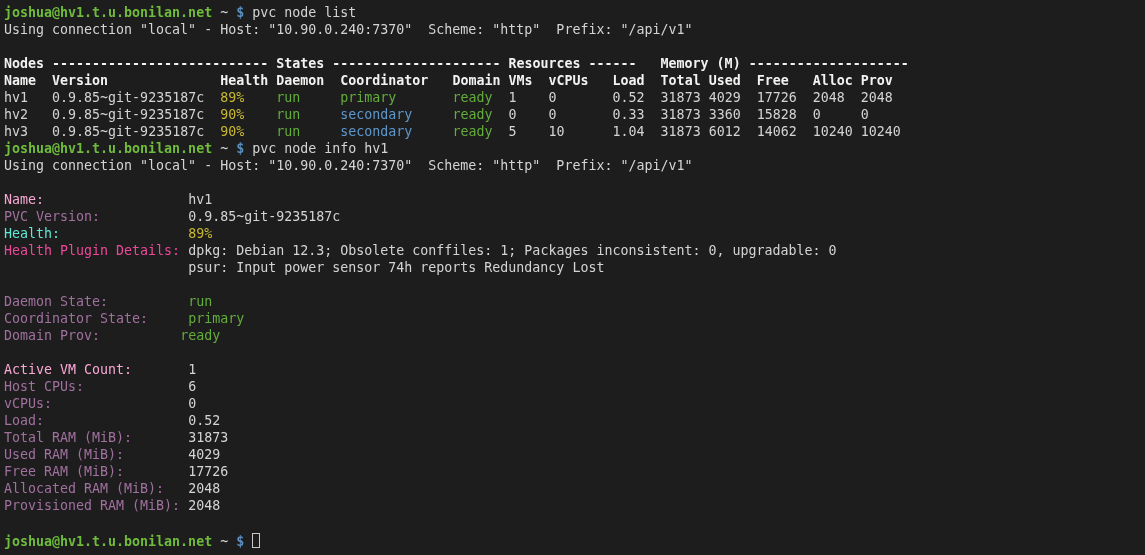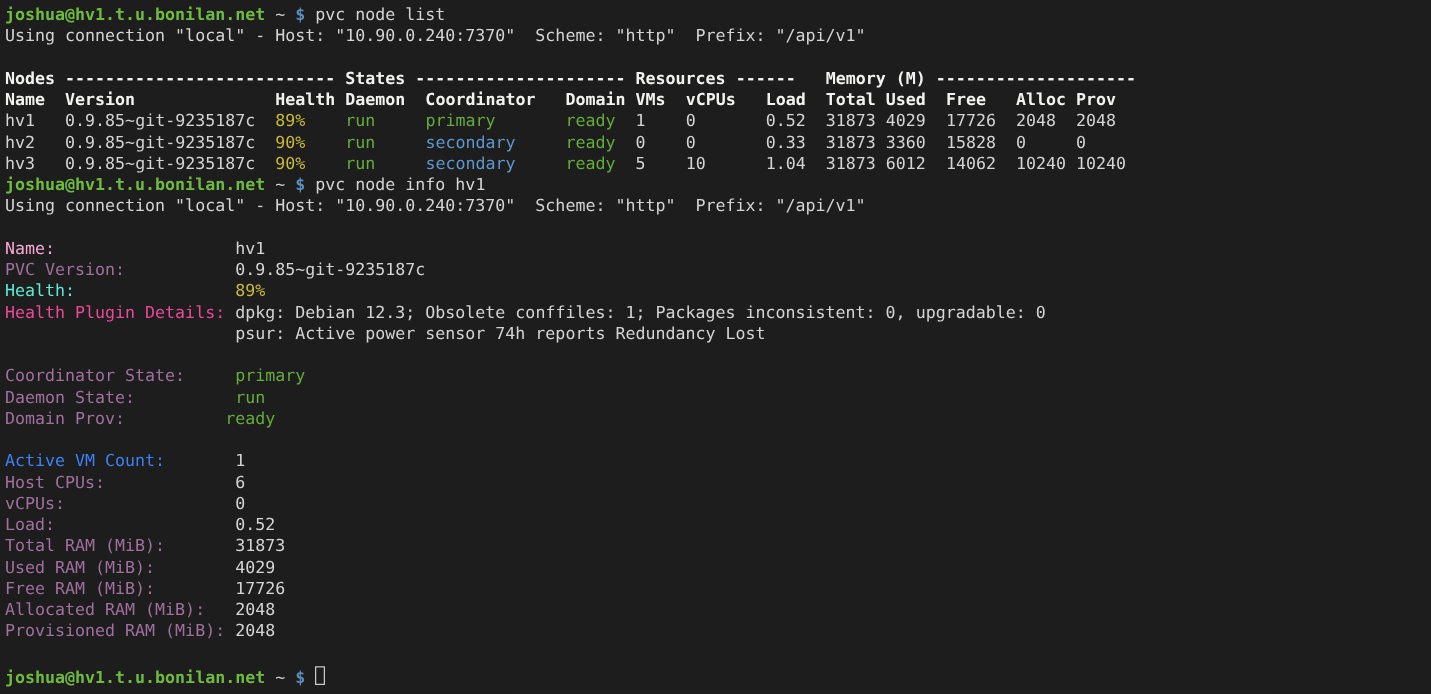--- a/index.html
+++ b/index.html
@@ -49,27 +49,27 @@
     <div class="term-line"><span class="seg" style="color: rgb(212, 212, 212);">hv1</span><span class="seg">   </span><span class="seg" style="color: rgb(212, 212, 212);">0.9.85~git-9235187c</span><span class="seg">  </span><span class="seg" style="color: rgb(201, 186, 50);">89%</span><span class="seg">    </span><span class="seg" style="color: rgb(99, 173, 58);">run</span><span class="seg">     </span><span class="seg" style="color: rgb(99, 173, 58);">primary</span><span class="seg">       </span><span class="seg" style="color: rgb(99, 173, 58);">ready</span><span class="seg">  </span><span class="seg" style="color: rgb(212, 212, 212);">1</span><span class="seg">    </span><span class="seg" style="color: rgb(212, 212, 212);">0</span><span class="seg">       </span><span class="seg" style="color: rgb(212, 212, 212);">0.52</span><span class="seg">  </span><span class="seg" style="color: rgb(212, 212, 212);">31873</span><span class="seg"> </span><span class="seg" style="color: rgb(212, 212, 212);">4029</span><span class="seg">  </span><span class="seg" style="color: rgb(212, 212, 212);">17726</span><span class="seg">  </span><span class="seg" style="color: rgb(212, 212, 212);">2048</span><span class="seg">  </span><span class="seg" style="color: rgb(212, 212, 212);">2048</span></div>
     <div class="term-line"><span class="seg" style="color: rgb(212, 212, 212);">hv2</span><span class="seg">   </span><span class="seg" style="color: rgb(212, 212, 212);">0.9.85~git-9235187c</span><span class="seg">  </span><span class="seg" style="color: rgb(201, 186, 50);">90%</span><span class="seg">    </span><span class="seg" style="color: rgb(99, 173, 58);">run</span><span class="seg">     </span><span class="seg" style="color: rgb(94, 151, 204);">secondary</span><span class="seg">     </span><span class="seg" style="color: rgb(99, 173, 58);">ready</span><span class="seg">  </span><span class="seg" style="color: rgb(212, 212, 212);">0</span><span class="seg">    </span><span class="seg" style="color: rgb(212, 212, 212);">0</span><span class="seg">       </span><span class="seg" style="color: rgb(212, 212, 212);">0.33</span><span class="seg">  </span><span class="seg" style="color: rgb(212, 212, 212);">31873</span><span class="seg"> </span><span class="seg" style="color: rgb(212, 212, 212);">3360</span><span class="seg">  </span><span class="seg" style="color: rgb(212, 212, 212);">15828</span><span class="seg">  </span><span class="seg" style="color: rgb(212, 212, 212);">0</span><span class="seg">     </span><span class="seg" style="color: rgb(212, 212, 212);">0</span></div>
     <div class="term-line"><span class="seg" style="color: rgb(212, 212, 212);">hv3</span><span class="seg">   </span><span class="seg" style="color: rgb(212, 212, 212);">0.9.85~git-9235187c</span><span class="seg">  </span><span class="seg" style="color: rgb(201, 186, 50);">90%</span><span class="seg">    </span><span class="seg" style="color: rgb(99, 173, 58);">run</span><span class="seg">     </span><span class="seg" style="color: rgb(94, 151, 204);">secondary</span><span class="seg">     </span><span class="seg" style="color: rgb(99, 173, 58);">ready</span><span class="seg">  </span><span class="seg" style="color: rgb(212, 212, 212);">5</span><span class="seg">    </span><span class="seg" style="color: rgb(212, 212, 212);">10</span><span class="seg">      </span><span class="seg" style="color: rgb(212, 212, 212);">1.04</span><span class="seg">  </span><span class="seg" style="color: rgb(212, 212, 212);">31873</span><span class="seg"> </span><span class="seg" style="color: rgb(212, 212, 212);">6012</span><span class="seg">  </span><span class="seg" style="color: rgb(212, 212, 212);">14062</span><span class="seg">  </span><span class="seg" style="color: rgb(212, 212, 212);">10240</span><span class="seg"> </span><span class="seg" style="color: rgb(212, 212, 212);">10240</span></div>
     <div class="term-line"><span class="seg bold" style="color: rgb(111, 188, 60);">joshua@hv1.t.u.bonilan.net</span><span class="seg"> </span><span class="seg" style="color: rgb(212, 212, 212);">~</span><span class="seg"> </span><span class="seg bold" style="color: rgb(90, 143, 192);">$</span><span class="seg"> </span><span class="seg" style="color: rgb(212, 212, 212);">pvc node info hv1</span></div>
     <div class="term-line"><span class="seg" style="color: rgb(212, 212, 212);">Using connection "local" - Host: "10.90.0.240:7370"  Scheme: "http"  Prefix: "/api/v1"</span></div>
     <div class="term-line">&nbsp;</div>
     <div class="term-line"><span class="seg" style="color: #f9a8d4;">Name:</span><span class="seg">                  </span><span class="seg" style="color: rgb(212, 212, 212);">hv1</span></div>
     <div class="term-line"><span class="seg" style="color: rgb(161, 112, 159);">PVC Version:</span><span class="seg">           </span><span class="seg" style="color: rgb(212, 212, 212);">0.9.85~git-9235187c</span></div>
     <div class="term-line"><span class="seg" style="color: #5eead4;">Health:</span><span class="seg">                </span><span class="seg" style="color: rgb(201, 186, 50);">89%</span></div>
     <div class="term-line"><span class="seg" style="color: #ec4899;">Health Plugin Details:</span><span class="seg"> </span><span class="seg" style="color: rgb(212, 212, 212);">dpkg: Debian 12.3; Obsolete conffiles: 1; Packages inconsistent: 0, upgradable: 0</span></div>
-    <div class="term-line"><span class="seg">                       </span><span class="seg" style="color: rgb(212, 212, 212);">psur: Active power sensor 74h reports Redundancy Lost</span></div>
+    <div class="term-line"><span class="seg">                       </span><span class="seg" style="color: rgb(212, 212, 212);">psur: Input power sensor 74h reports Redundancy Lost</span></div>
     <div class="term-line">&nbsp;</div>
+    <div class="term-line"><span class="seg" style="color: rgb(161, 112, 159);">Daemon State:</span><span class="seg">          </span><span class="seg" style="color: rgb(99, 173, 58);">run</span></div>
     <div class="term-line"><span class="seg" style="color: rgb(161, 112, 159);">Coordinator State:</span><span class="seg">     </span><span class="seg" style="color: rgb(99, 173, 58);">primary</span></div>
-    <div class="term-line"><span class="seg" style="color: rgb(161, 112, 159);">Daemon State:</span><span class="seg">          </span><span class="seg" style="color: rgb(99, 173, 58);">run</span></div>
     <div class="term-line"><span class="seg" style="color: rgb(161, 112, 159);">Domain Prov:</span><span class="seg">          </span><span class="seg" style="color: rgb(99, 173, 58);">ready</span></div>
     <div class="term-line">&nbsp;</div>
-    <div class="term-line"><span class="seg" style="color: #3b82f6;">Active VM Count:</span><span class="seg">       </span><span class="seg" style="color: rgb(212, 212, 212);">1</span></div>
+    <div class="term-line"><span class="seg" style="color: #f9a8d4;">Active VM Count:</span><span class="seg">       </span><span class="seg" style="color: rgb(212, 212, 212);">1</span></div>
     <div class="term-line"><span class="seg" style="color: rgb(161, 112, 159);">Host CPUs:</span><span class="seg">             </span><span class="seg" style="color: rgb(212, 212, 212);">6</span></div>
     <div class="term-line"><span class="seg" style="color: rgb(161, 112, 159);">vCPUs:</span><span class="seg">                 </span><span class="seg" style="color: rgb(212, 212, 212);">0</span></div>
     <div class="term-line"><span class="seg" style="color: rgb(161, 112, 159);">Load:</span><span class="seg">                  </span><span class="seg" style="color: rgb(212, 212, 212);">0.52</span></div>
     <div class="term-line"><span class="seg" style="color: rgb(161, 112, 159);">Total RAM (MiB):</span><span class="seg">       </span><span class="seg" style="color: rgb(212, 212, 212);">31873</span></div>
     <div class="term-line"><span class="seg" style="color: rgb(161, 112, 159);">Used RAM (MiB):</span><span class="seg">        </span><span class="seg" style="color: rgb(212, 212, 212);">4029</span></div>
     <div class="term-line"><span class="seg" style="color: rgb(161, 112, 159);">Free RAM (MiB):</span><span class="seg">        </span><span class="seg" style="color: rgb(212, 212, 212);">17726</span></div>
     <div class="term-line"><span class="seg" style="color: rgb(161, 112, 159);">Allocated RAM (MiB):</span><span class="seg">   </span><span class="seg" style="color: rgb(212, 212, 212);">2048</span></div>
     <div class="term-line"><span class="seg" style="color: rgb(161, 112, 159);">Provisioned RAM (MiB):</span><span class="seg"> </span><span class="seg" style="color: rgb(212, 212, 212);">2048</span></div>
     <div class="term-line">&nbsp;</div>
     <div class="term-line"><span class="seg bold" style="color: rgb(111, 188, 60);">joshua@hv1.t.u.bonilan.net</span><span class="seg"> </span><span class="seg" style="color: rgb(212, 212, 212);">~</span><span class="seg"> </span><span class="seg bold" style="color: rgb(90, 143, 192);">$</span><span class="seg"> </span><span class="cursor" style="border-color: rgb(201, 201, 201);"></span></div>

